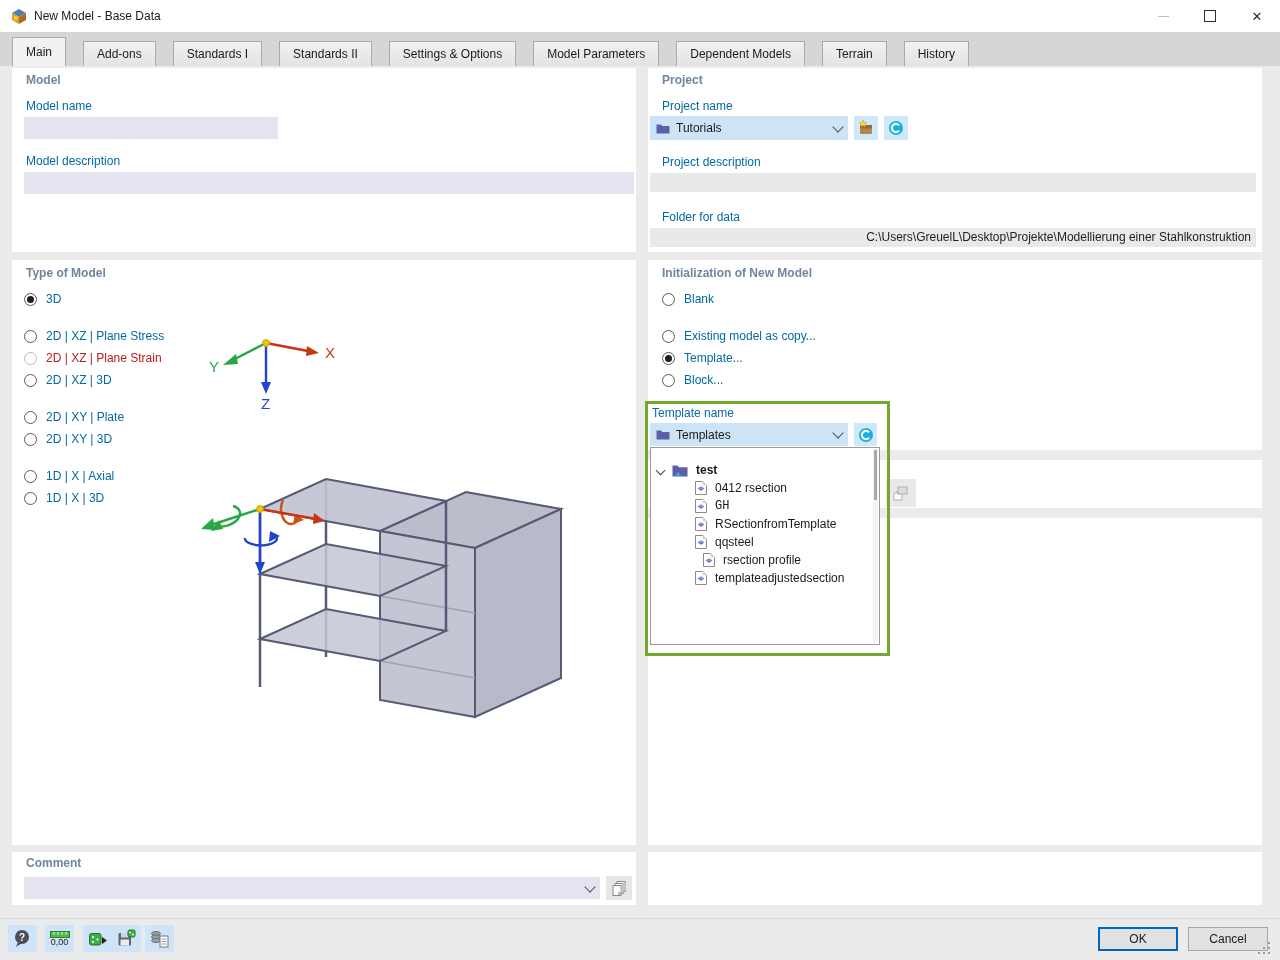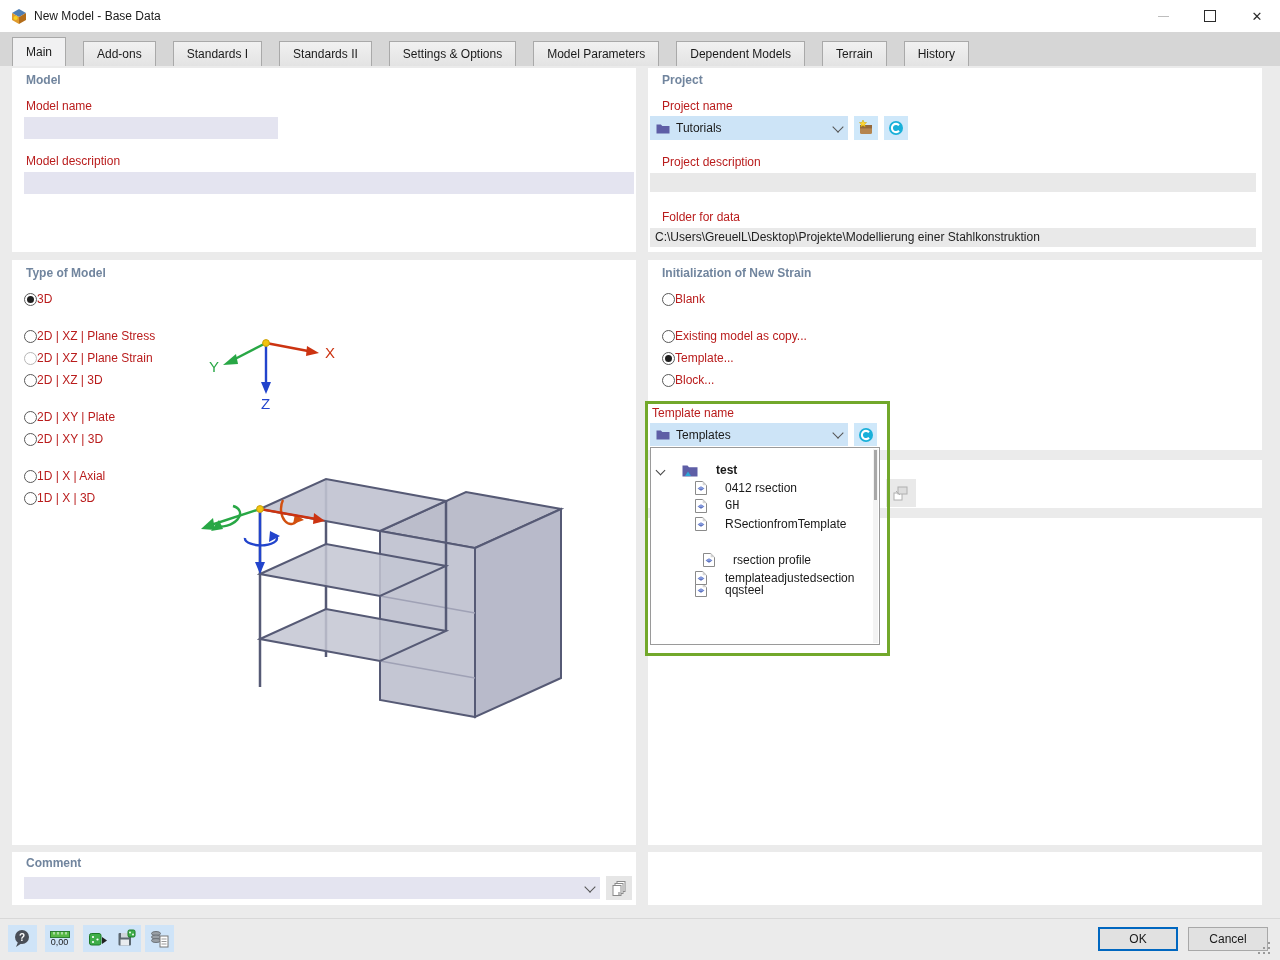--- a/index.html
+++ b/index.html
@@ -31,40 +31,40 @@
   .panel{background:#ffffff;}
   #panel-model{left:12px;top:68px;width:624px;height:184px;}
   #panel-project{left:648px;top:68px;width:614px;height:184px;}
   #panel-type{left:12px;top:260px;width:624px;height:585px;}
   #panel-init{left:648px;top:260px;width:614px;height:190px;}
   #panel-template-row{left:648px;top:460px;width:614px;height:48px;}
   #panel-right-big{left:648px;top:518px;width:614px;height:327px;}
   #panel-comment{left:12px;top:852px;width:624px;height:53px;}
   #panel-right-bottom{left:648px;top:852px;width:614px;height:53px;}
   .heading{font-weight:bold;color:#71859e;}
-  .lbl{color:#b91c1c;}
+  .lbl{color:#0369a1;}
   
   .field{background:#e4e4f0;height:20px;}
   .field-dis{background:#e9e9e9;height:19px;line-height:19px;padding:0 5px;color:#222;overflow:hidden;white-space:nowrap;}
   .combo{background:#cde4f7;display:flex;align-items:center;gap:6px;padding:0 6px;box-sizing:border-box;}
   .combo-lav{background:#e4e4f0;}
   .chev{width:7px;height:7px;border-left:1.5px solid #555;border-bottom:1.5px solid #555;transform:rotate(-45deg);margin-left:auto;margin-top:-3px;flex:0 0 auto;}
   .iconbtn{background:#cfe8fa;display:flex;align-items:center;justify-content:center;}
   .iconbtn-dis{background:#e9e9e9;display:flex;align-items:center;justify-content:center;}
   
-  .radiorow{display:flex;align-items:center;height:16px;}
+  .radiorow{display:flex;align-items:center;gap:9px;height:16px;}
   .radio{width:13px;height:13px;border:1px solid #595959;border-radius:50%;background:#fff;position:relative;flex:0 0 auto;box-sizing:border-box;}
   .radio.sel::after{content:"";position:absolute;left:2px;top:2px;right:2px;bottom:2px;background:#1f1f1f;border-radius:50%;}
   .radiorow.dis .radio{border-color:#b7b7b7;}
   .radiorow.dis .lbl{color:#b91c1c;}
   
   #green-box{left:645px;top:401px;width:239px;height:249px;border:3px solid #72a82b;pointer-events:none;z-index:30;}
   
   #tree-pop{left:650px;top:447px;width:230px;height:198px;background:#fff;border:1px solid #9a9a9a;z-index:20;box-sizing:border-box;}
-  .treerow{position:absolute;display:flex;align-items:center;gap:18px;height:18px;}
+  .treerow{position:absolute;display:flex;align-items:center;gap:8px;height:18px;}
   .treerow .expander{width:6px;height:6px;border-left:1.5px solid #444;border-bottom:1.5px solid #444;transform:rotate(-45deg);}
   #tree-scroll{position:absolute;right:1px;top:1px;width:5px;height:194px;background:#f3f3f3;}
   #tree-thumb{position:absolute;left:1px;top:1px;width:3px;height:50px;background:#a8a8a8;}
   
   #footer-line{left:0;top:918px;width:1280px;height:0;border-top:1px solid #d8d8d8;}
   .tbbtn{top:925px;width:29px;height:27px;background:#cfe4f8;display:flex;flex-direction:column;align-items:center;justify-content:center;}
   #ok-btn{left:1098px;top:927px;width:80px;height:24px;background:#e1e1e1;border:2px solid #0067c0;box-sizing:border-box;
           display:flex;align-items:center;justify-content:center;}
   #cancel-btn{left:1188px;top:927px;width:80px;height:24px;background:#e1e1e1;border:1px solid #a8a8a8;box-sizing:border-box;
           display:flex;align-items:center;justify-content:center;}
@@ -139,21 +139,21 @@
 </div>
 <div class="abs iconbtn" style="left:884px;top:116px;width:24px;height:24px;">
   <svg width="16" height="16" viewBox="0 0 16 16">
     <circle cx="8" cy="8" r="7" fill="#19b0d9"></circle>
     <path d="M11,5.2 a4.1,4.1 0 1 0 0,5.6" stroke="#ffffff" stroke-width="2.1" fill="none"></path>
   </svg>
 </div>
 <span class="abs lbl" style="left:662px;top:155px;">Project description</span>
 <div class="abs field-dis" style="left:650px;top:173px;width:596px;"></div>
 <span class="abs lbl" style="left:662px;top:210px;">Folder for data</span>
-<div class="abs field-dis" style="left:650px;top:228px;width:596px;">C:\Users\GreuelL\Desktop\Projekte\Modellierung einer Stahlkonstruktion</div>
+<div class="abs field-dis" style="left:650px;top:228px;width:596px;text-align:right;">C:\Users\GreuelL\Desktop\Projekte\Modellierung einer Stahlkonstruktion</div>
 
 <div class="abs panel" id="panel-type"></div>
 <span class="abs heading" style="left:26px;top:266px;">Type of Model</span>
 
 <div class="abs radiorow" style="left:24px;top:291px;">
   <span class="radio sel"></span>
     <span class="lbl">3D</span>
 </div>
 <div class="abs radiorow" style="left:24px;top:328px;">
   <span class="radio"></span>
@@ -227,21 +227,21 @@
     <polygon points="30,66 18,77 32,78" fill="#28a745"></polygon>
     <path d="M 62,86 A 16,7 0 1 0 92,83" stroke="#2244cc" stroke-width="2.4" fill="none"></path>
     <polygon points="87,79 97,84 86,90" fill="#2244cc"></polygon>
     <line x1="77" y1="57" x2="77" y2="112" stroke="#2244cc" stroke-width="2.4"></line>
     <polygon points="72,110 82,110 77,122" fill="#2244cc"></polygon>
     <circle cx="77" cy="57" r="3.4" fill="#f2c40f" stroke="#caa10a"></circle>
   </svg>
 </div>
 
 <div class="abs panel" id="panel-init"></div>
-<span class="abs heading" style="left:662px;top:266px;">Initialization of New Strain</span>
+<span class="abs heading" style="left:662px;top:266px;">Initialization of New Model</span>
 <div class="abs radiorow" style="left:662px;top:291px;justify-content:center;">
   <span class="radio"></span>
     <span class="lbl">Blank</span>
 </div>
 <div class="abs radiorow" style="left:662px;top:328px;">
   <span class="radio"></span>
     <span class="lbl">Existing model as copy...</span>
 </div>
 <div class="abs radiorow" style="left:662px;top:350px;">
   <span class="radio sel"></span>
@@ -316,21 +316,21 @@
     <span>
         <svg width="12" height="14" viewBox="0 0 12 14">
           <path d="M0.5,0.5 h7.2 l3.8,3.8 V13.5 H0.5 Z" fill="#ffffff" stroke="#8a8a8a"></path>
           <path d="M7.7,0.5 l3.8,3.8 h-3.8 Z" fill="#d5d5d5"></path>
           <polygon points="6,5.4 9.4,7.6 6,9.8 2.6,7.6" fill="#4a5fb0"></polygon>
           <polygon points="6,5.4 9.4,7.6 6,8.4 2.6,7.6" fill="#8398dc"></polygon>
         </svg>
       </span>
     <span>RSectionfromTemplate</span>
   </div>
-  <div class="treerow" style="left:44px;top:85px;margin-top:48px;">
+  <div class="treerow" style="left:44px;top:85px;">
     <span>
         <svg width="12" height="14" viewBox="0 0 12 14">
           <path d="M0.5,0.5 h7.2 l3.8,3.8 V13.5 H0.5 Z" fill="#ffffff" stroke="#8a8a8a"></path>
           <path d="M7.7,0.5 l3.8,3.8 h-3.8 Z" fill="#d5d5d5"></path>
           <polygon points="6,5.4 9.4,7.6 6,9.8 2.6,7.6" fill="#4a5fb0"></polygon>
           <polygon points="6,5.4 9.4,7.6 6,8.4 2.6,7.6" fill="#8398dc"></polygon>
         </svg>
       </span>
     <span>qqsteel</span>
   </div>

